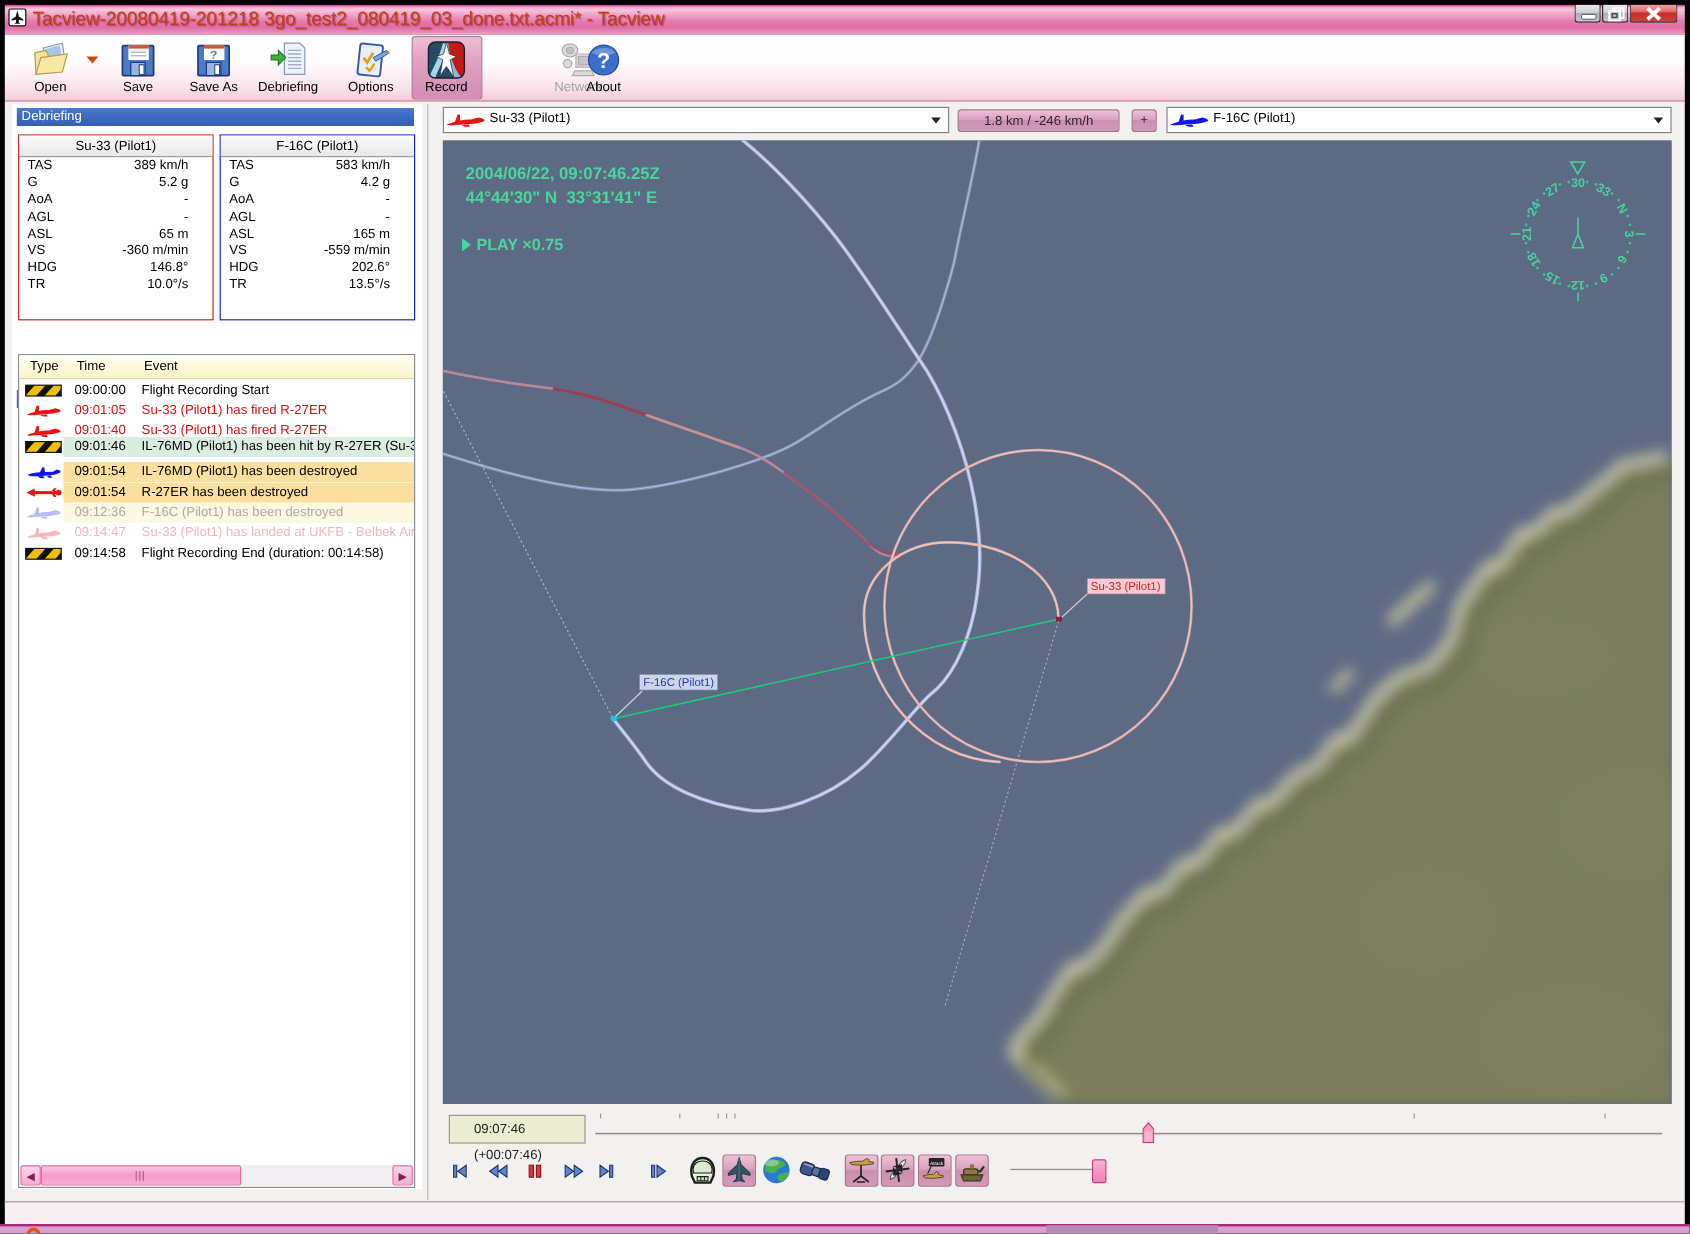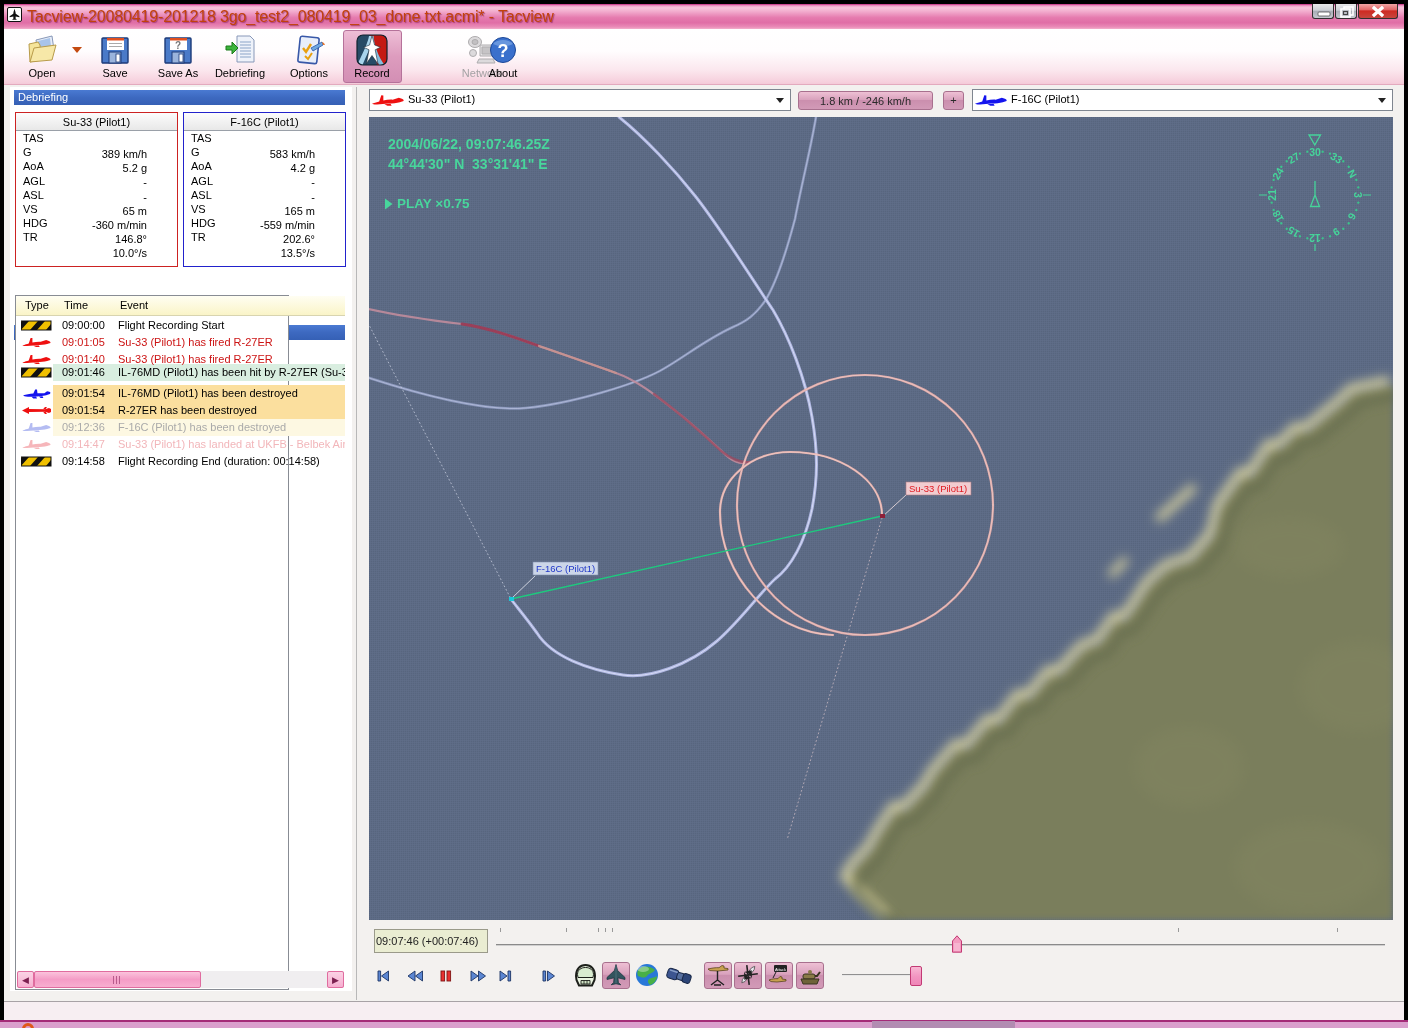--- a/index.html
+++ b/index.html
@@ -26,22 +26,22 @@
 #mainbg { left:4px; top:85px; width:1400px; height:916px; background:#f3f1ef; }
 #leftpanel { left:10px; top:87px; width:342px; height:904px; background:#fff; }
 .phead { position:absolute; left:14px; width:331px; height:15px; color:#fff; font-size:11px;
   padding-left:4px; line-height:15px;
   background:linear-gradient(to bottom,#4a7ad2 0%,#3d69c0 50%,#3560b5 100%); }
 .tbox { position:absolute; top:112px; width:163px; height:155px; background:#fff; font-size:11px; }
 .tbox .thead { height:18px; line-height:18px; text-align:center; border-bottom:1px solid #9aa0a8;
   background:linear-gradient(to bottom,#fcfcfc,#e8e8e8); }
 .trow { height:14.2px; line-height:14.2px; position:relative; }
 .trow .lab { position:absolute; left:7px; }
-.trow .val { position:absolute; right:30px;margin-top:16px; }
-#logbox { left:15px; top:295px; width:274px; height:695px; border:1px solid #888c94; background:#fff; font-size:11px; }
+.trow .val { position:absolute; right:20px; }
+#logbox { left:15px; top:295px; width:331px; height:695px; border:1px solid #888c94; background:#fff; font-size:11px; }
 #loghead { position:absolute; left:0; top:0; width:329px; height:20px;
   background:linear-gradient(to bottom,#fffef2 0%,#faf4c8 100%); border-bottom:1px solid #d8d4b0; }
 .lrow { position:absolute; left:0; width:329px; height:17px; line-height:17px; white-space:nowrap; overflow:hidden; }
 .lrow .licon { position:absolute; left:5px; top:3px; width:32px; height:11px; }
 .lrow .ltime { position:absolute; left:46px; }
 .lrow .levent { position:absolute; left:102px; }
 .lrow .lbg { position:absolute; left:37px; top:0; width:292px; height:17px; }
 .lrow svg, .lrow span { position:absolute; z-index:2; }
 #hscroll { position:absolute; left:1px; bottom:1px; width:327px; height:17px; background:#f0eef0; }
 .sbtn { position:absolute; top:0; width:17px; height:17px;
@@ -49,21 +49,21 @@
   color:#7c2050; font-size:9px; text-align:center; line-height:16px; }
 #sthumb { position:absolute; left:17px; top:0; width:167px; height:17px;
   background:linear-gradient(to bottom,#fbc3dc 0%,#f49cc6 50%,#f7aed0 100%);
   border:1px solid #e06c9f; border-radius:2px; }
 #splitter { left:356px; top:87px; width:1px; height:913px; background:#b8b8b8; }
 .dd { position:absolute; top:89px; height:22px; background:#fff; border:1px solid #7f8690; font-size:11px; }
 .pinkbtn { position:absolute; background:linear-gradient(to bottom,#eec0d4 0%,#d9a2bd 45%,#cb8fae 50%,#d29ab7 100%);
   border:1px solid #a8708e; border-radius:3px; font-size:11px; color:#2a2a2a; text-align:center; }
 #view3d { left:369px; top:117px; width:1024px; height:803px; background:#5c6a84; }
 #timebox { left:374px; top:929px; width:114px; height:24px; background:#eaedd2; border:1px solid #9a9a8a;
-  font-size:11px; color:#222; line-height:22px; padding-left:1px; }
+  font-size:11px; color:#222; line-height:22px; padding-left:20px; }
 #statusbar { left:4px; top:1001px; width:1400px; height:19px; background:#f7eef2; border-top:1px solid #a8a2a6; }
 #botbar { left:0px; top:1020px; width:1408px; height:8px; background:#da9fcd; border-top:2px solid #a42b78; }
 </style>
 </head>
 <body>
 <div class="abs" id="titlebar"></div>
 <div class="abs" id="appicon">
   <svg width="13" height="13" viewBox="0 0 16 16" style="position:absolute;left:0;top:0;">
     <path d="M8,1 L9.2,5 L9.5,7 L14,10 L14,11.5 L9.5,10.5 L9.3,13 L11,14.5 L5,14.5 L6.7,13 L6.5,10.5 L2,11.5 L2,10 L6.5,7 L6.8,5 Z" fill="#111"></path>
   </svg>

